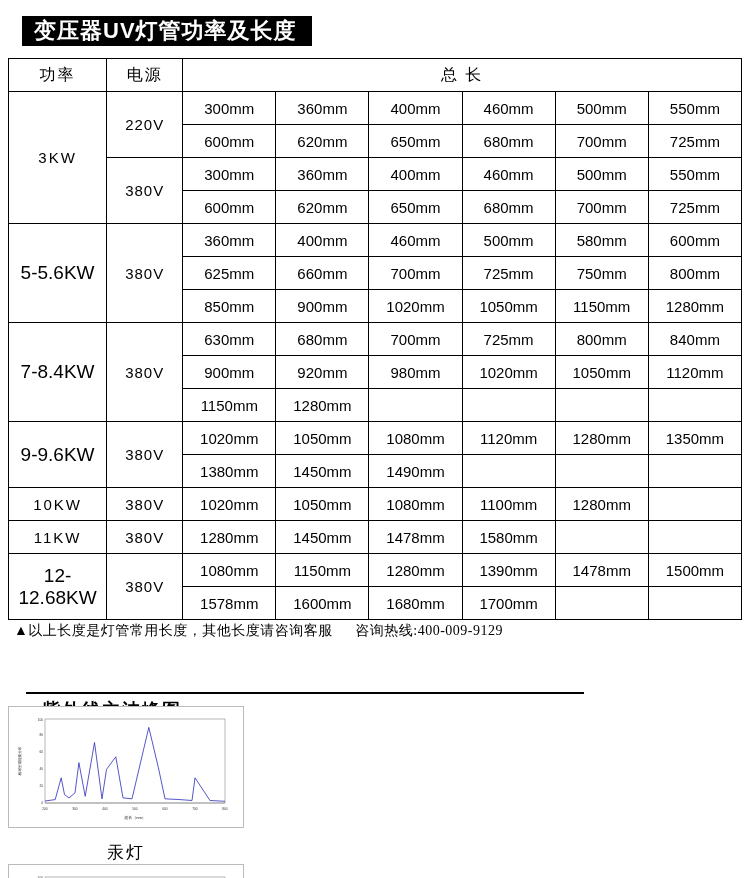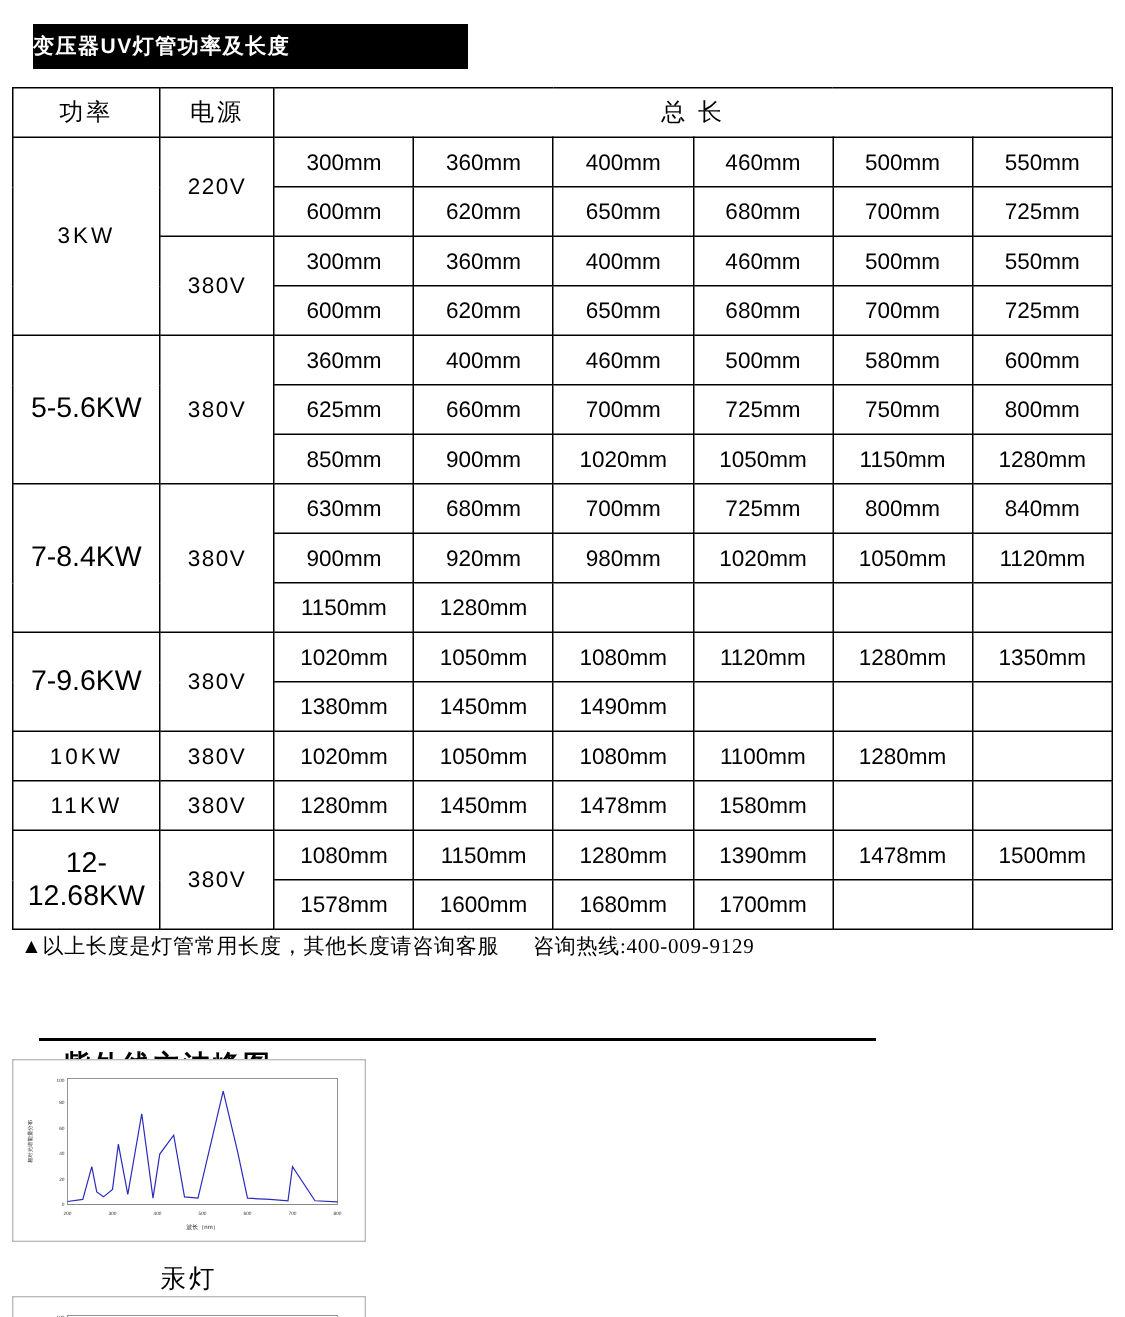--- a/index.html
+++ b/index.html
@@ -24,22 +24,23 @@
   .title-bar {
     position: absolute;
     left: 22px;
     top: 16px;
     width: 290px;
     height: 30px;
     background: #000000;
     color: #ffffff;
     display: flex;
     align-items: center;
+    padding-left: 12px;
     box-sizing: border-box;
-    font-size: 14px;
+    font-size: 22px;
     letter-spacing: 1px;
     font-weight: bold;
   }
 
   
   .spec-table {
     position: absolute;
     left: 8px;
     top: 58px;
     width: 734px;
@@ -254,21 +255,21 @@
       <tr>
         <td class="cell-len">1150mm</td>
         <td class="cell-len">1280mm</td>
         <td class="cell-len cell-empty"></td>
         <td class="cell-len cell-empty"></td>
         <td class="cell-len cell-empty"></td>
         <td class="cell-len cell-empty"></td>
       </tr>
 
       <tr>
-        <td class="cell-power small" rowspan="2">7-9.6KW</td>
+        <td class="cell-power small" rowspan="2">9-9.6KW</td>
         <td class="cell-volt" rowspan="2">380V</td>
         <td class="cell-len">1020mm</td>
         <td class="cell-len">1050mm</td>
         <td class="cell-len">1080mm</td>
         <td class="cell-len">1120mm</td>
         <td class="cell-len">1280mm</td>
         <td class="cell-len">1350mm</td>
       </tr>
       <tr>
         <td class="cell-len">1380mm</td>

